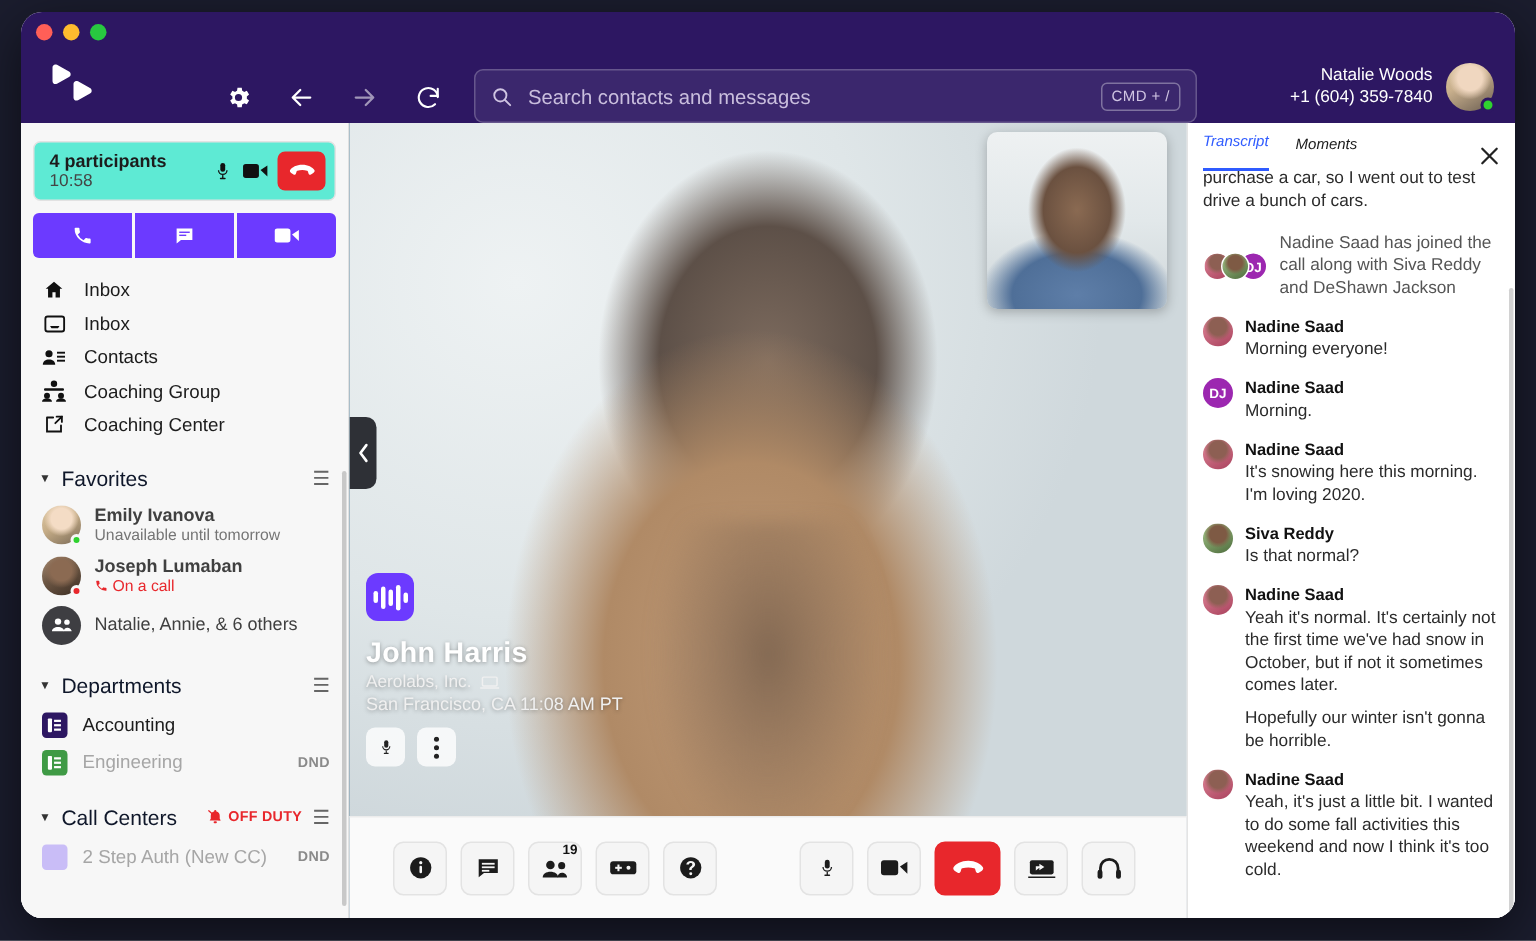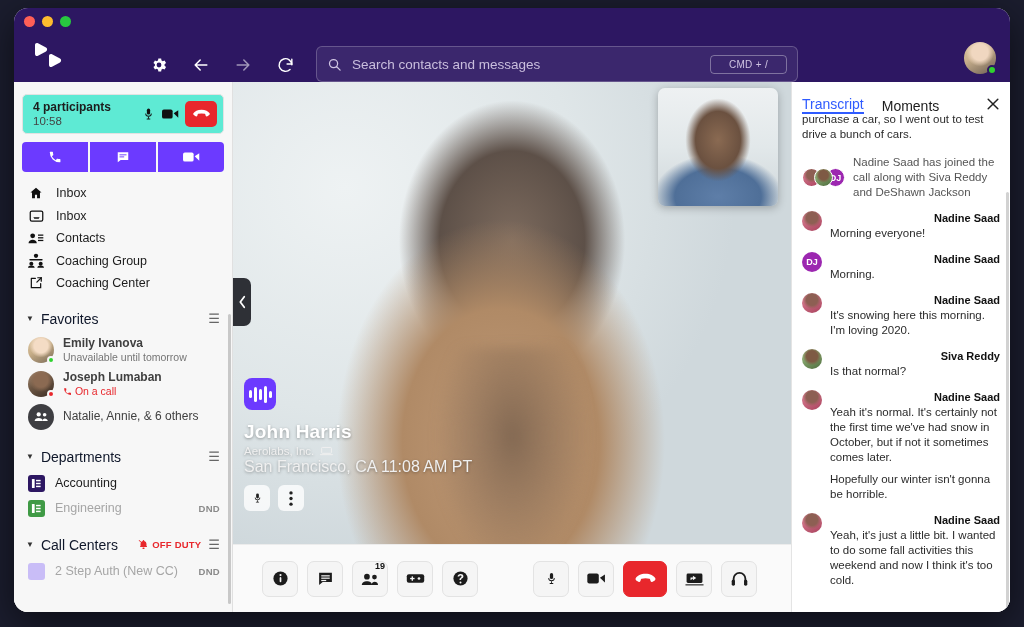--- a/index.html
+++ b/index.html
@@ -61,21 +61,21 @@
   #search .ph {
     flex: 1;
     color: #c9bedd;
     font-size: 13.5px;
   }
   #kbd {
     border: 1px solid rgba(255,255,255,.35);
     border-radius: 4px;
     color: #cfc4e2;
     font-size: 10px;
-    padding: 3px 18px;
+    padding: 3px 6px;
     letter-spacing: .3px;
     text-align: right;
   }
   #user {
     position: absolute; right: 14px; top: 34px;
     display: flex; align-items: center; gap: 9px;
   }
   #user .utxt { text-align: right; color: #fff; line-height: 15px; }
   #user .uname { font-size: 11.5px; }
   #user .uphone { font-size: 11.5px; }
@@ -233,21 +233,21 @@
     background: #6c3aff;
     display: flex; align-items: center; justify-content: center;
     gap: 2px; margin-bottom: 11px;
   }
   #wave i { display:block; width:3px; background:#fff; border-radius:2px; }
   #meta .mname { font-size: 19px; font-weight: bold; letter-spacing:.2px;
                  text-shadow: 0 1px 3px rgba(0,0,0,.35); }
   #meta .mcomp { font-size: 11.5px; color:#f0f0f0; margin-top: 2px;
                  display:flex; align-items:center; gap:6px;
                  text-shadow: 0 1px 3px rgba(0,0,0,.35);}
-  #meta .mloc  { font-size: 16px; color:#f0f0f0; margin-top: 1px;
+  #meta .mloc  { font-size: 12px; color:#f0f0f0; margin-top: 1px;
                  text-shadow: 0 1px 3px rgba(0,0,0,.35);}
   #metabtns { display: flex; gap: 8px; margin-top: 9px; }
   .mbtn {
     width: 26px; height: 26px; border-radius: 6px;
     background: rgba(255,255,255,.78);
     display: flex; align-items: center; justify-content: center;
     cursor: pointer;
   }
   #badges {
     position: absolute; left: 11px; bottom: 12px;
@@ -271,29 +271,29 @@
     background: #fff;
     border-left: 1px solid #e4e4e4;
     position: relative;
     overflow: hidden;
   }
   #ptabs {
     height: 32px; display: flex; align-items: flex-end;
     padding: 0 10px; gap: 18px;
     position: relative;
   }
-  .ptab { font-size: 14px; color: #1c1c1c; padding-bottom: 0; cursor: pointer; }
+  .ptab { font-size: 10px; color: #1c1c1c; padding-bottom: 12px; cursor: pointer; font-style: italic; }
   .ptab.on { color: #2f5bff; border-bottom: 2px solid #2f5bff; }
   #pclose { position: absolute; right: 10px; bottom: 3px; cursor: pointer;
             font-size: 15px; color: #222; line-height: 1; }
   #plist { padding: 0 10px; }
   .tmsg { display: flex; gap: 8px; margin-bottom: 11px; }
   .tmsg .tav { flex: none; }
   .tbody { flex: 1; }
-  .tname { font-size: 11px; font-weight: bold; color: #111; line-height: 15px; text-align: right; }
+  .tname { font-size: 11px; font-weight: bold; color: #111; line-height: 15px; }
   .ttext { font-size: 11.5px; color: #2b2b2b; line-height: 15px; }
   .ttext + .ttext { margin-top: 7px; }
   .tjoin .ttext { color: #555; }
   .avstack { display: flex; flex: none; align-items: center; }
   .avstack > * { margin-left: -7px; border: 1.5px solid #fff; }
   .avstack > *:first-child { margin-left: 0; }
   .initav { border-radius: 50%; display:flex; align-items:center; justify-content:center;
             color:#fff; font-size:9px; font-weight:bold; flex:none; }
   #p-scroll { position: absolute; right: 1px; top: 110px; width: 3px; height: 420px;
               background: #d2d2d2; border-radius: 2px; }
@@ -370,20 +370,24 @@
         <svg width="15" height="15" viewBox="0 0 24 24" fill="none" stroke="#cfc4e2" stroke-width="2" stroke-linecap="round">
           <circle cx="10.5" cy="10.5" r="6.5"></circle>
             <path d="M15.5 15.5L21 21"></path>
         </svg>
       </span>
       <span class="ph">Search contacts and messages</span>
       <span id="kbd">CMD + /</span>
     </div>
 
     <div id="user">
+      <div class="utxt">
+        <div class="uname">Natalie Woods</div>
+        <div class="uphone">+1 (604) 359-7840</div>
+      </div>
       <div class="avatar" style="width:32px;height:32px;background-image:radial-gradient(circle at 50% 32%, #f0d7c0 0 30%, rgba(240,215,192,0) 52%),linear-gradient(150deg,#d8c49f 0%,#c9b08d 40%,#6b5e52 100%)">
         <div class="dot" style="background:#2fd22f"></div>
       </div>
     </div>
   </div>
 
   <div id="body">
 
     <div id="sidebar">
 

